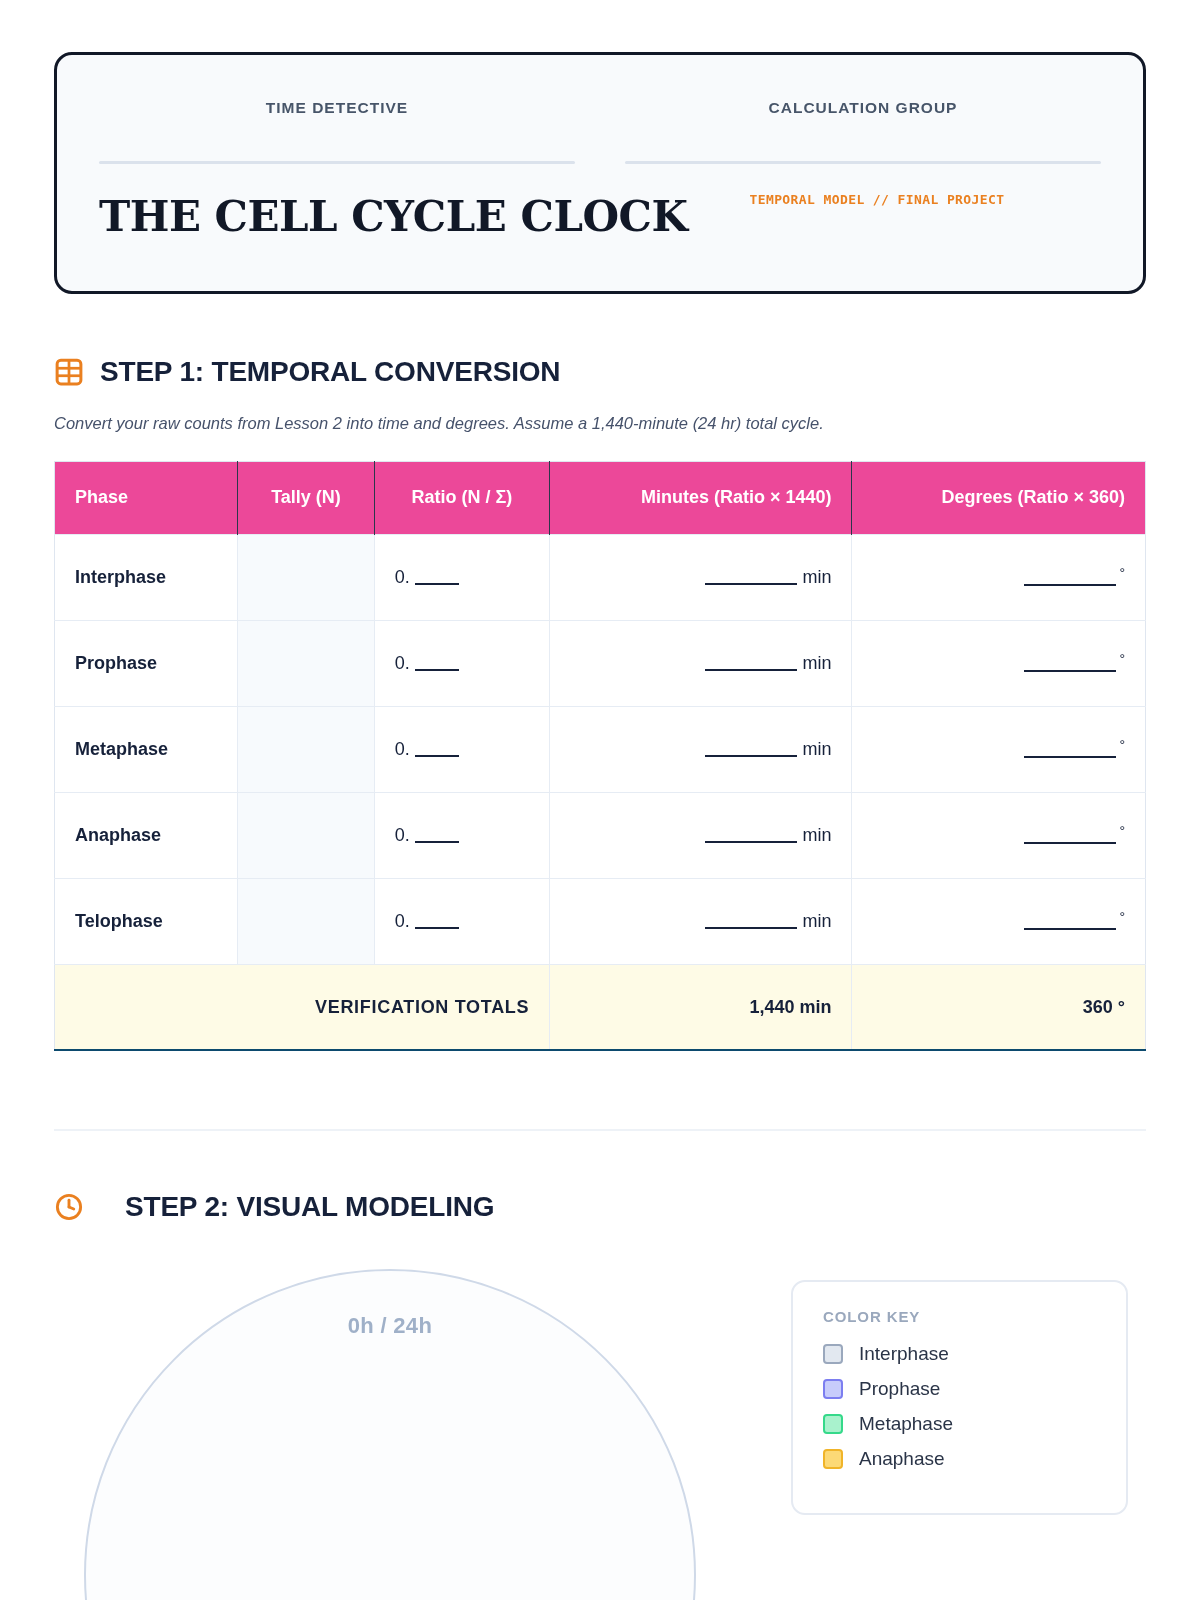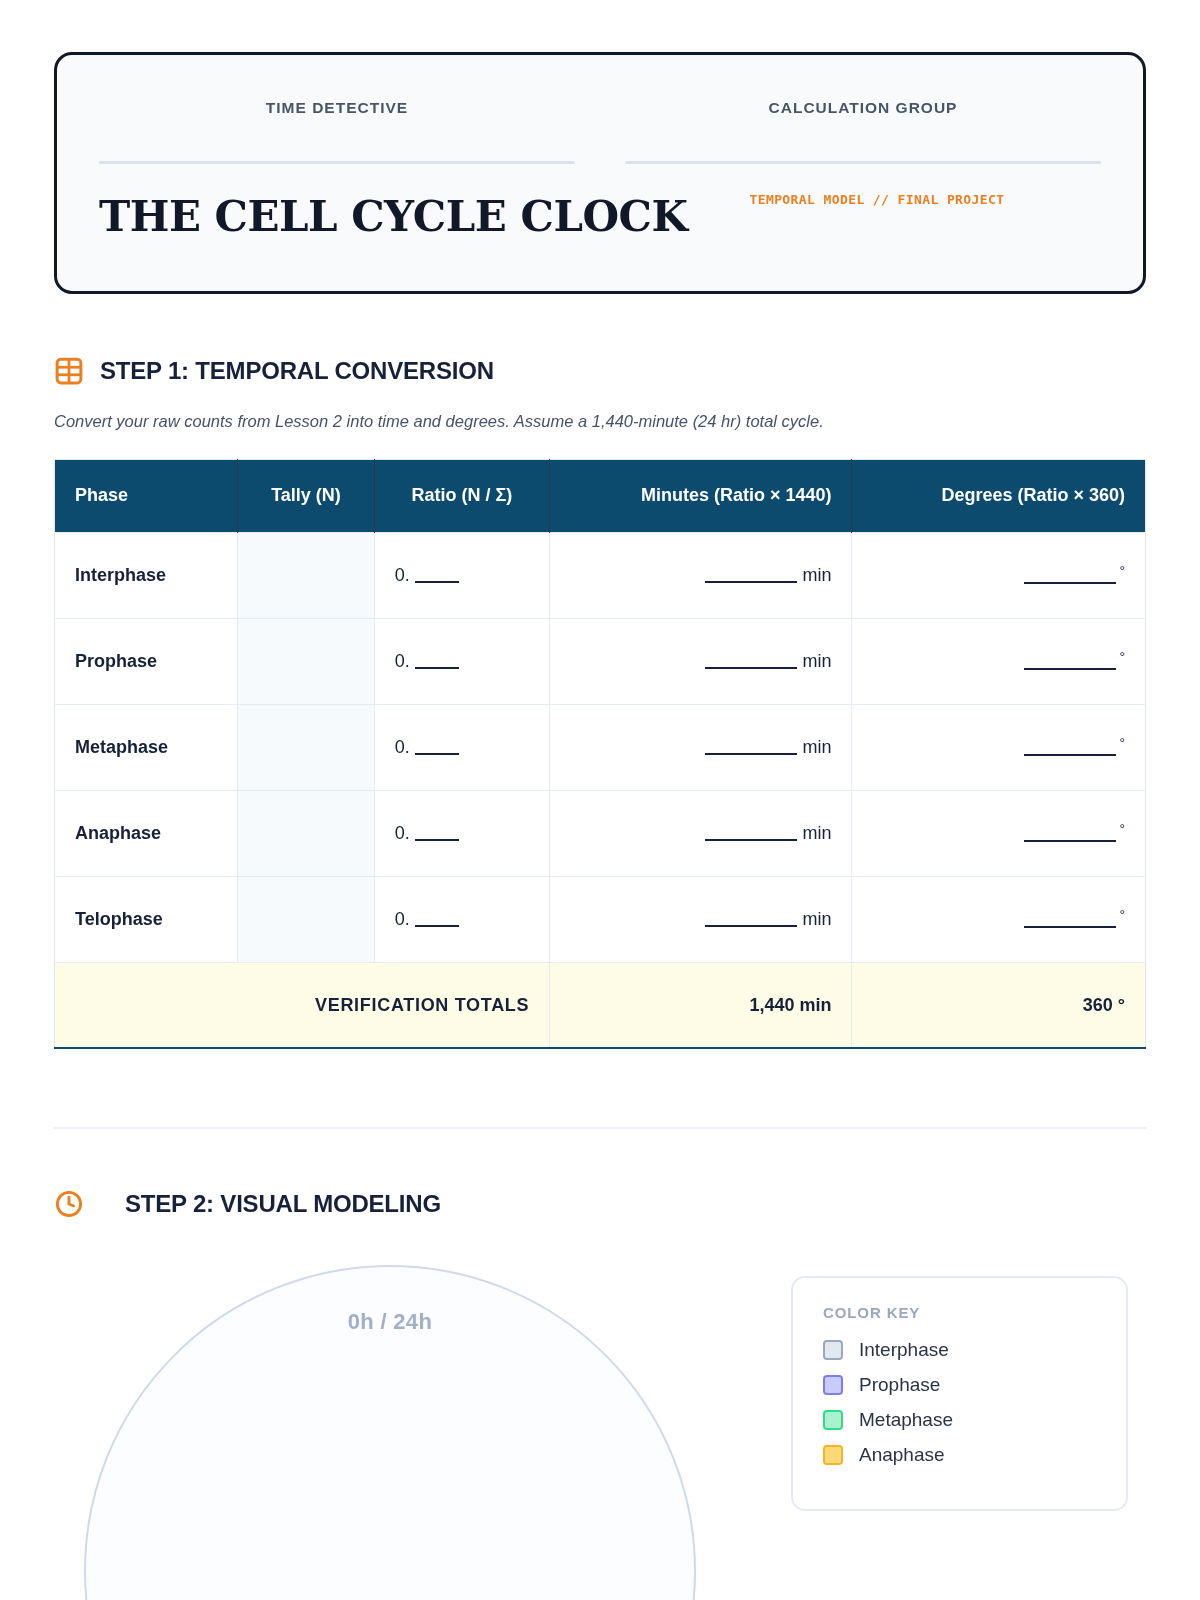--- a/index.html
+++ b/index.html
@@ -60,21 +60,21 @@
 
   
   .section-head {
     display: flex;
     align-items: center;
     gap: 16px;
     margin-top: 62px;
   }
   .section-head.step2 { margin-top: 60px; gap: 41px; }
   .sec-title {
-    font-size: 24px;
+    font-size: 28px;
     font-weight: 700;
     color: #16213a;
     letter-spacing: -0.2px;
   }
   .sec-sub {
     margin-top: 26px;
     font-size: 16.5px;
     font-style: italic;
     color: #46526b;
   }
@@ -82,21 +82,21 @@
 
   
   .tbl-wrap { margin-top: 28px; }
   table.conv {
     width: 100%;
     border-collapse: collapse;
     table-layout: fixed;
     border: 1px solid #dfe6f0;
   }
   table.conv thead th {
-    background: #0c4a6e;
+    background: #ec4899;
     color: #ffffff;
     font-size: 18px;
     font-weight: 700;
     padding: 24px 20px;
     vertical-align: middle;
     border-right: 1px solid #2b374b;
     line-height: 1.32;
   }
   table.conv thead th:last-child { border-right: none; }
   th.c-phase   { text-align: left;  width: 16.8%; }

